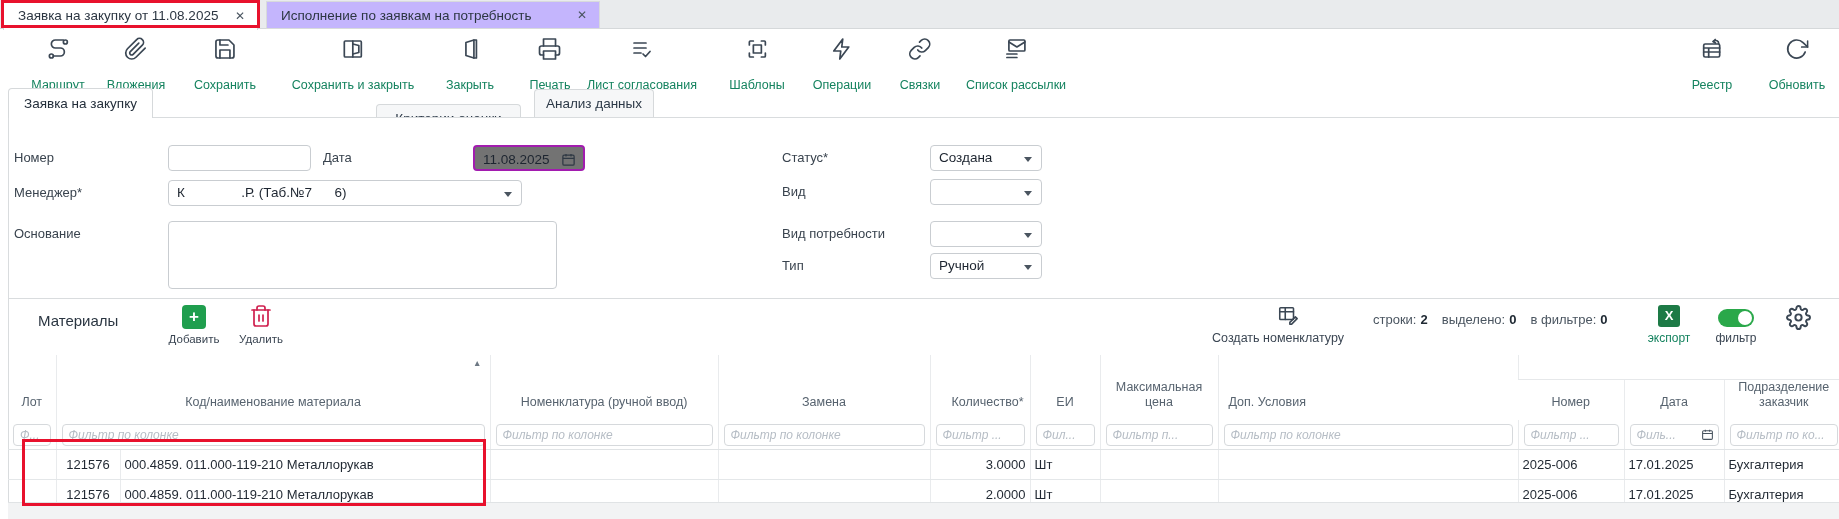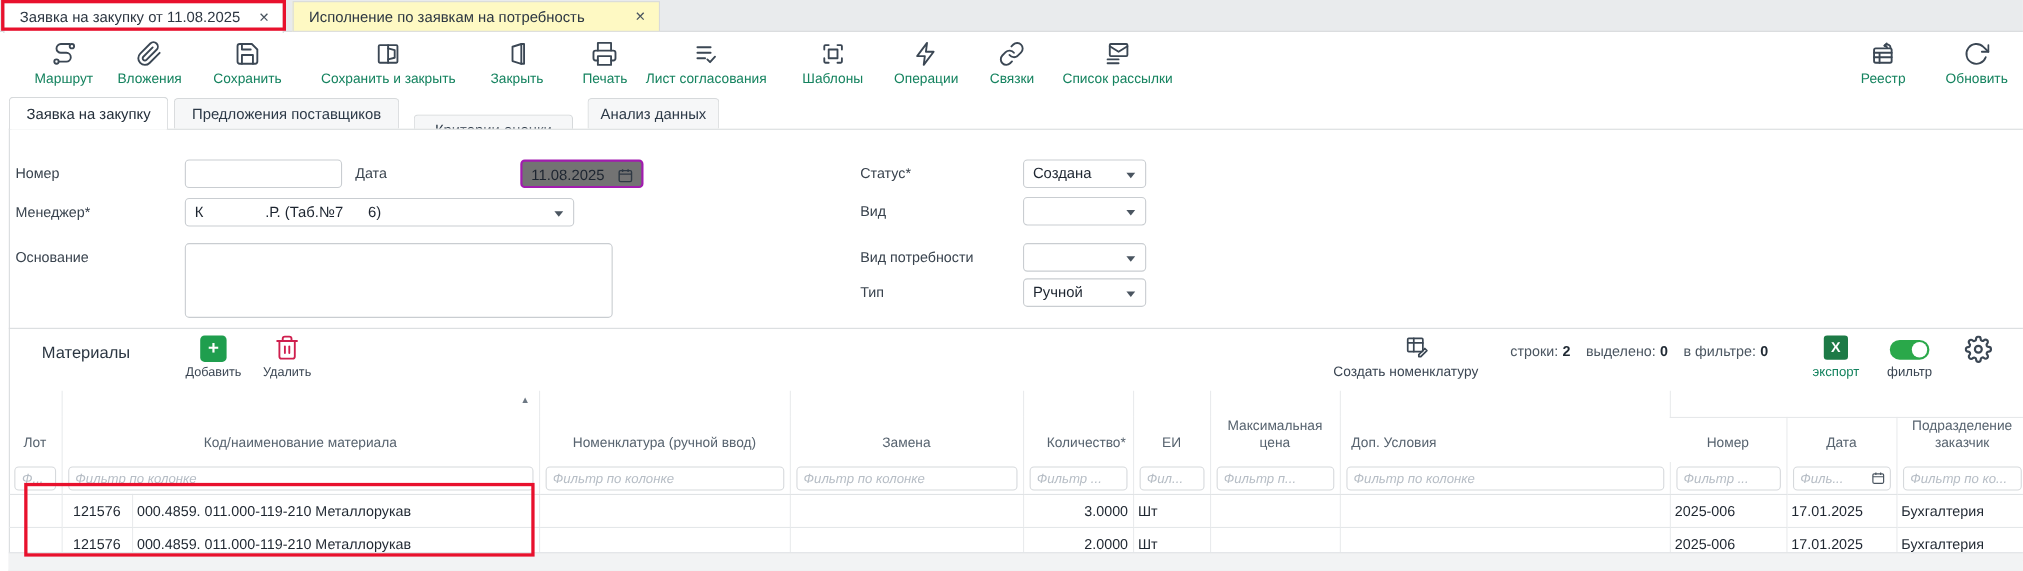--- a/index.html
+++ b/index.html
@@ -6,27 +6,27 @@
   html,body { width:1839px; height:519px; overflow:hidden; background:#fff;
     font-family:"Liberation Sans","DejaVu Sans",sans-serif; }
   .screen { position:relative; width:1839px; height:519px; background:#fff; }
 
   
   .wtabbar { position:absolute; left:0; top:0; width:1839px; height:29px;
     background:#e9ebed; border-bottom:1px solid #d5d8da; }
   .wtab { position:absolute; top:0; height:29px; display:flex; align-items:center;
     padding:0 12px 0 14px; font-size:13.5px; color:#2c3642; cursor:default; }
   .wtab.active { background:#ffffff; border:1px solid #d5d8da; border-bottom:none; height:30px; z-index:2; }
-  .wtab.inactive { background:#fef9c3; border:1px solid #d8dadc; top:1px; height:28px; }
+  .wtab.inactive { background:#c4b5fd; border:1px solid #d8dadc; top:1px; height:28px; }
   .wtab-close { margin-left:12px; font-size:12px; color:#4a5560; font-weight:bold; cursor:pointer; }
 
   
   .toolbar { position:absolute; left:0; top:29px; width:1839px; height:58px; background:#fff; }
   .tbtn { position:absolute; top:7px; transform:translateX(-50%); display:flex;
-    flex-direction:column; align-items:center; gap:2px; cursor:pointer; width:max-content; }
+    flex-direction:column; align-items:center; gap:16px; cursor:pointer; width:max-content; }
   .tbtn .ticon { height:26px; display:flex; align-items:center; }
   .tbtn .tlabel { font-size:12.5px; color:#15835f; white-space:nowrap; }
   .ic svg { fill:none; stroke:#3b4754; stroke-width:1.7; stroke-linecap:round; stroke-linejoin:round; }
 
   
   .stab { position:absolute; top:89px; height:28px; line-height:27px; text-align:center;
     font-size:13.5px; color:#2c3947; background:#f6f7f8; border:1px solid #d6d9db;
     border-bottom:none; border-radius:4px 4px 0 0; cursor:pointer; }
   .stab.active { top:88px; height:30px; line-height:29px; background:#fff; color:#232e3a; z-index:3; }
 
@@ -241,21 +241,20 @@
           <svg width="24" height="24" viewBox="0 0 24 24">
             <polyline points="23 4 23 10 17 10"></polyline>
             <path d="M20.49 15a9 9 0 1 1-2.12-9.36L23 10"></path>
           </svg>
         </span>
       <span class="tlabel">Обновить</span>
     </div>
   </div>
 
   <div class="stab active" style="left:8px;width:145px;"><span>Заявка на закупку</span></div>
-  <div class="stab" style="left:158px;width:205px;"><span>Предложения поставщиков</span></div>
   <div class="stab" style="left:376px;width:145px;margin-top:15px;"><span>Критерии оценки</span></div>
   <div class="stab" style="left:534px;width:120px;"><span>Анализ данных</span></div>
 
   <div class="panel"></div>
 
   <div class="flabel" style="left:14px;top:145px;">Номер</div>
   <input class="tinput" style="left: 168px; top: 145px; width: 143px;" value="">
   <div class="flabel" style="left:323px;top:145px;">Дата</div>
   <div class="datebox" style="left:473px;top:145px;width:112px;">
     <input value="11.08.2025" style="">

